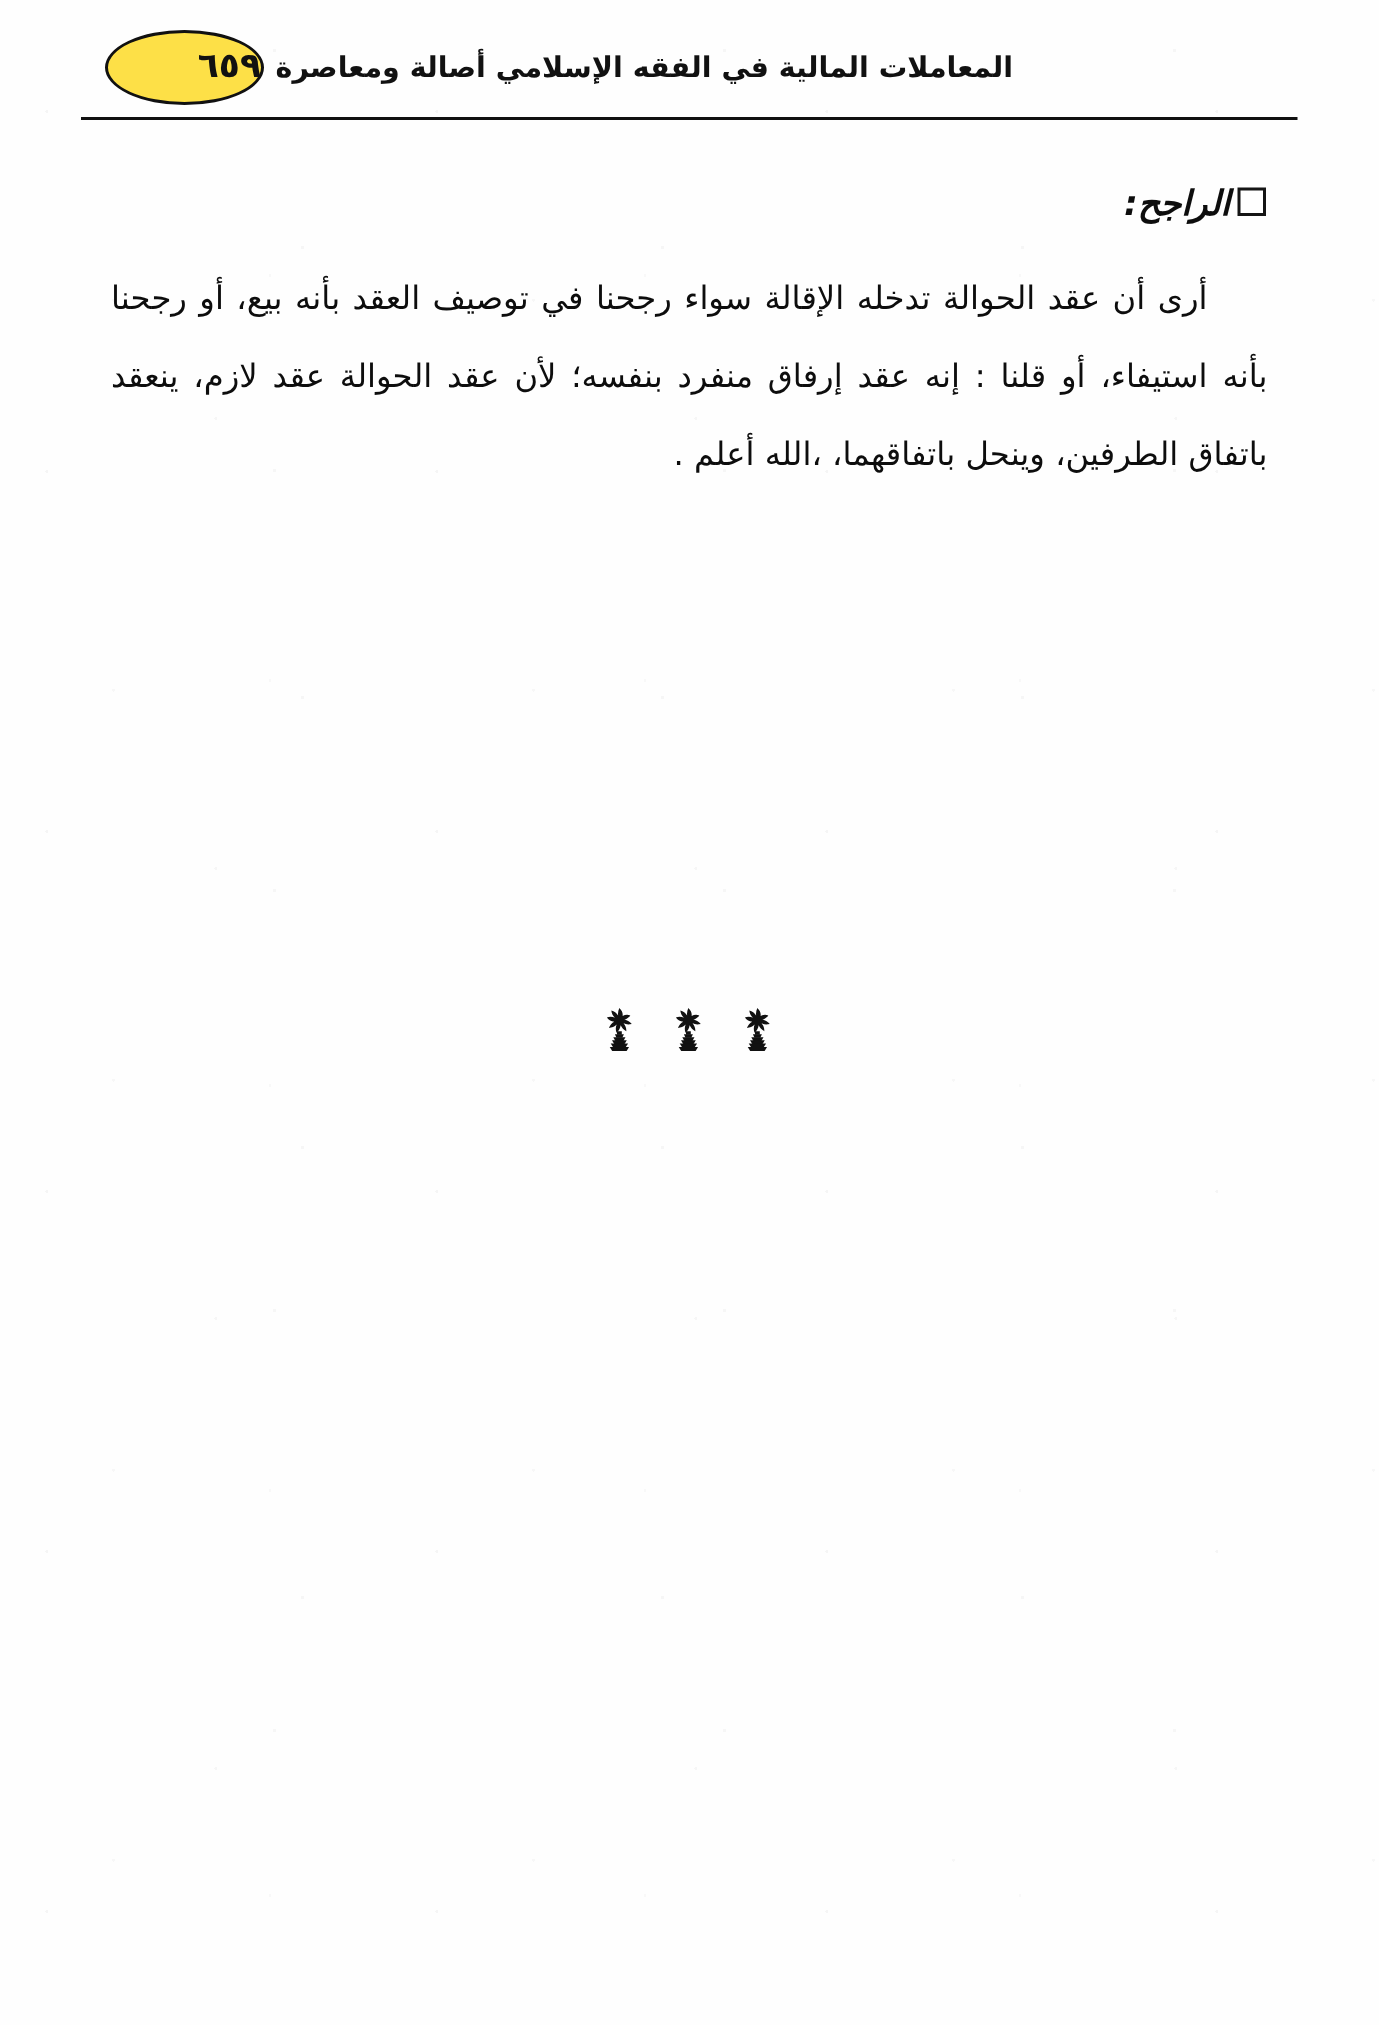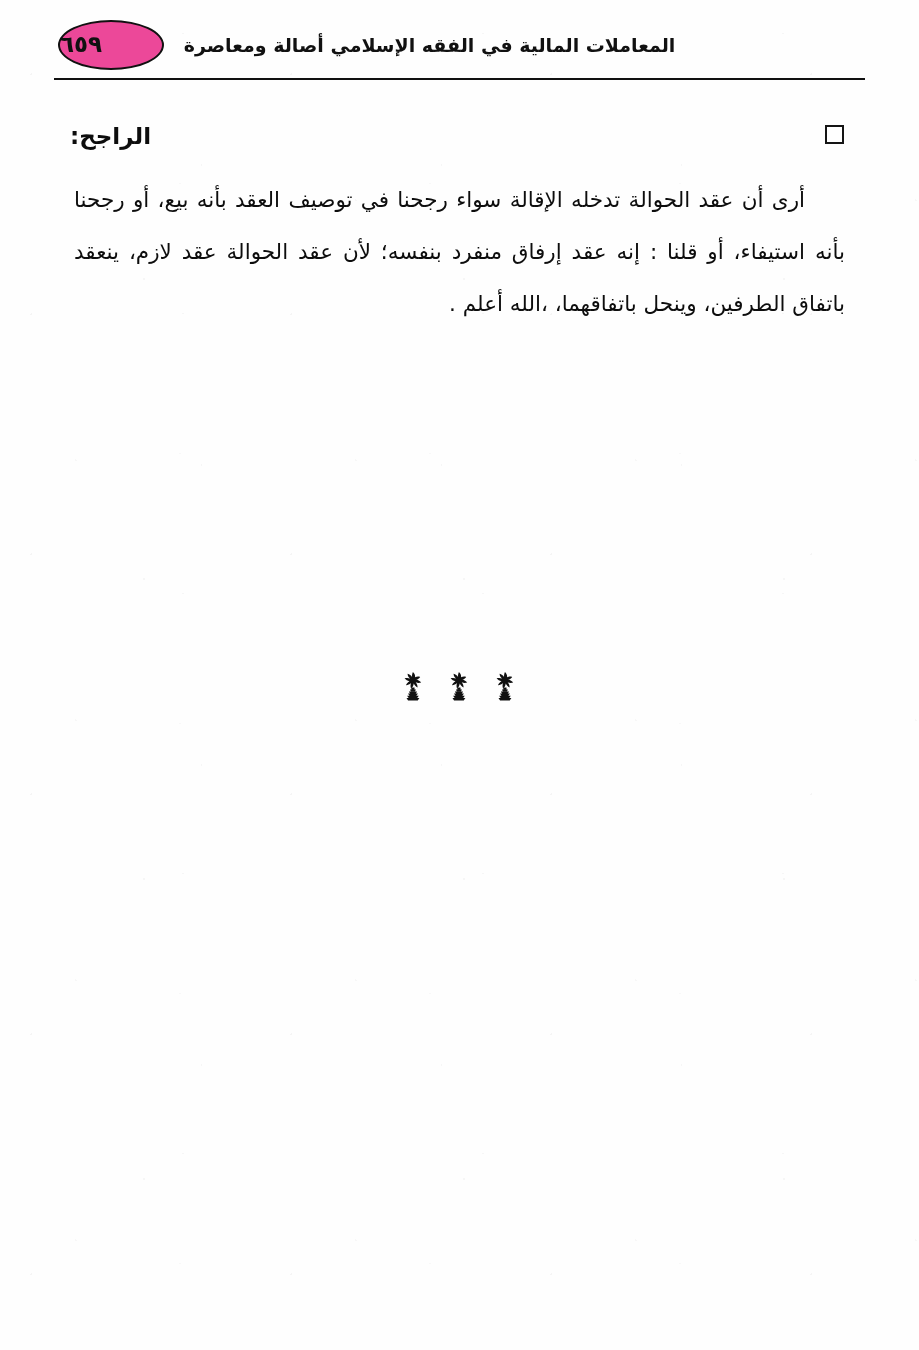--- a/index.html
+++ b/index.html
@@ -49,29 +49,29 @@
   .header-rule {
     position: absolute;
     top: 44px;
     right: 0;
     left: 0;
     border-top: 2px solid #111111;
   }
   .page-number-badge {
     position: absolute;
     top: 20px;
-    left: 58px;
+    left: 70px;
     width: 102px;
     height: 46px;
     border: 2.5px solid #111111;
     border-radius: 50% / 50%;
-    background: #ec4899;
+    background: #fde047;
     display: flex;
     align-items: center;
-    justify-content: flex-end;
+    justify-content: flex-start;
   }
   .page-number-badge span {
     font-family: "DejaVu Sans", sans-serif;
     font-size: 23px;
     font-weight: bold;
     color: #111111;
     letter-spacing: 1px;
     line-height: 1;
     transform: translateY(-1px);
   }
@@ -83,26 +83,27 @@
     right: 70px;
     left: 70px;
     direction: rtl;
     text-align: justify;
   }
 
   .section-heading {
     display: flex;
     flex-direction: row;
     align-items: center;
-    justify-content: space-between;
-    gap: 17px;
+    justify-content: flex-start;
+    gap: 5px;
     margin: 0 0 22px 0;
     padding-right: 5px;
     font-size: 23px;
     font-weight: bold;
+    font-style: italic;
   }
   .heading-text {
     font-family: "DejaVu Sans", sans-serif;
     font-weight: bold;
     font-size: 23px;
     color: #0d0d0d;
     line-height: 1.4;
   }
   .square-bullet {
     width: 15px;

